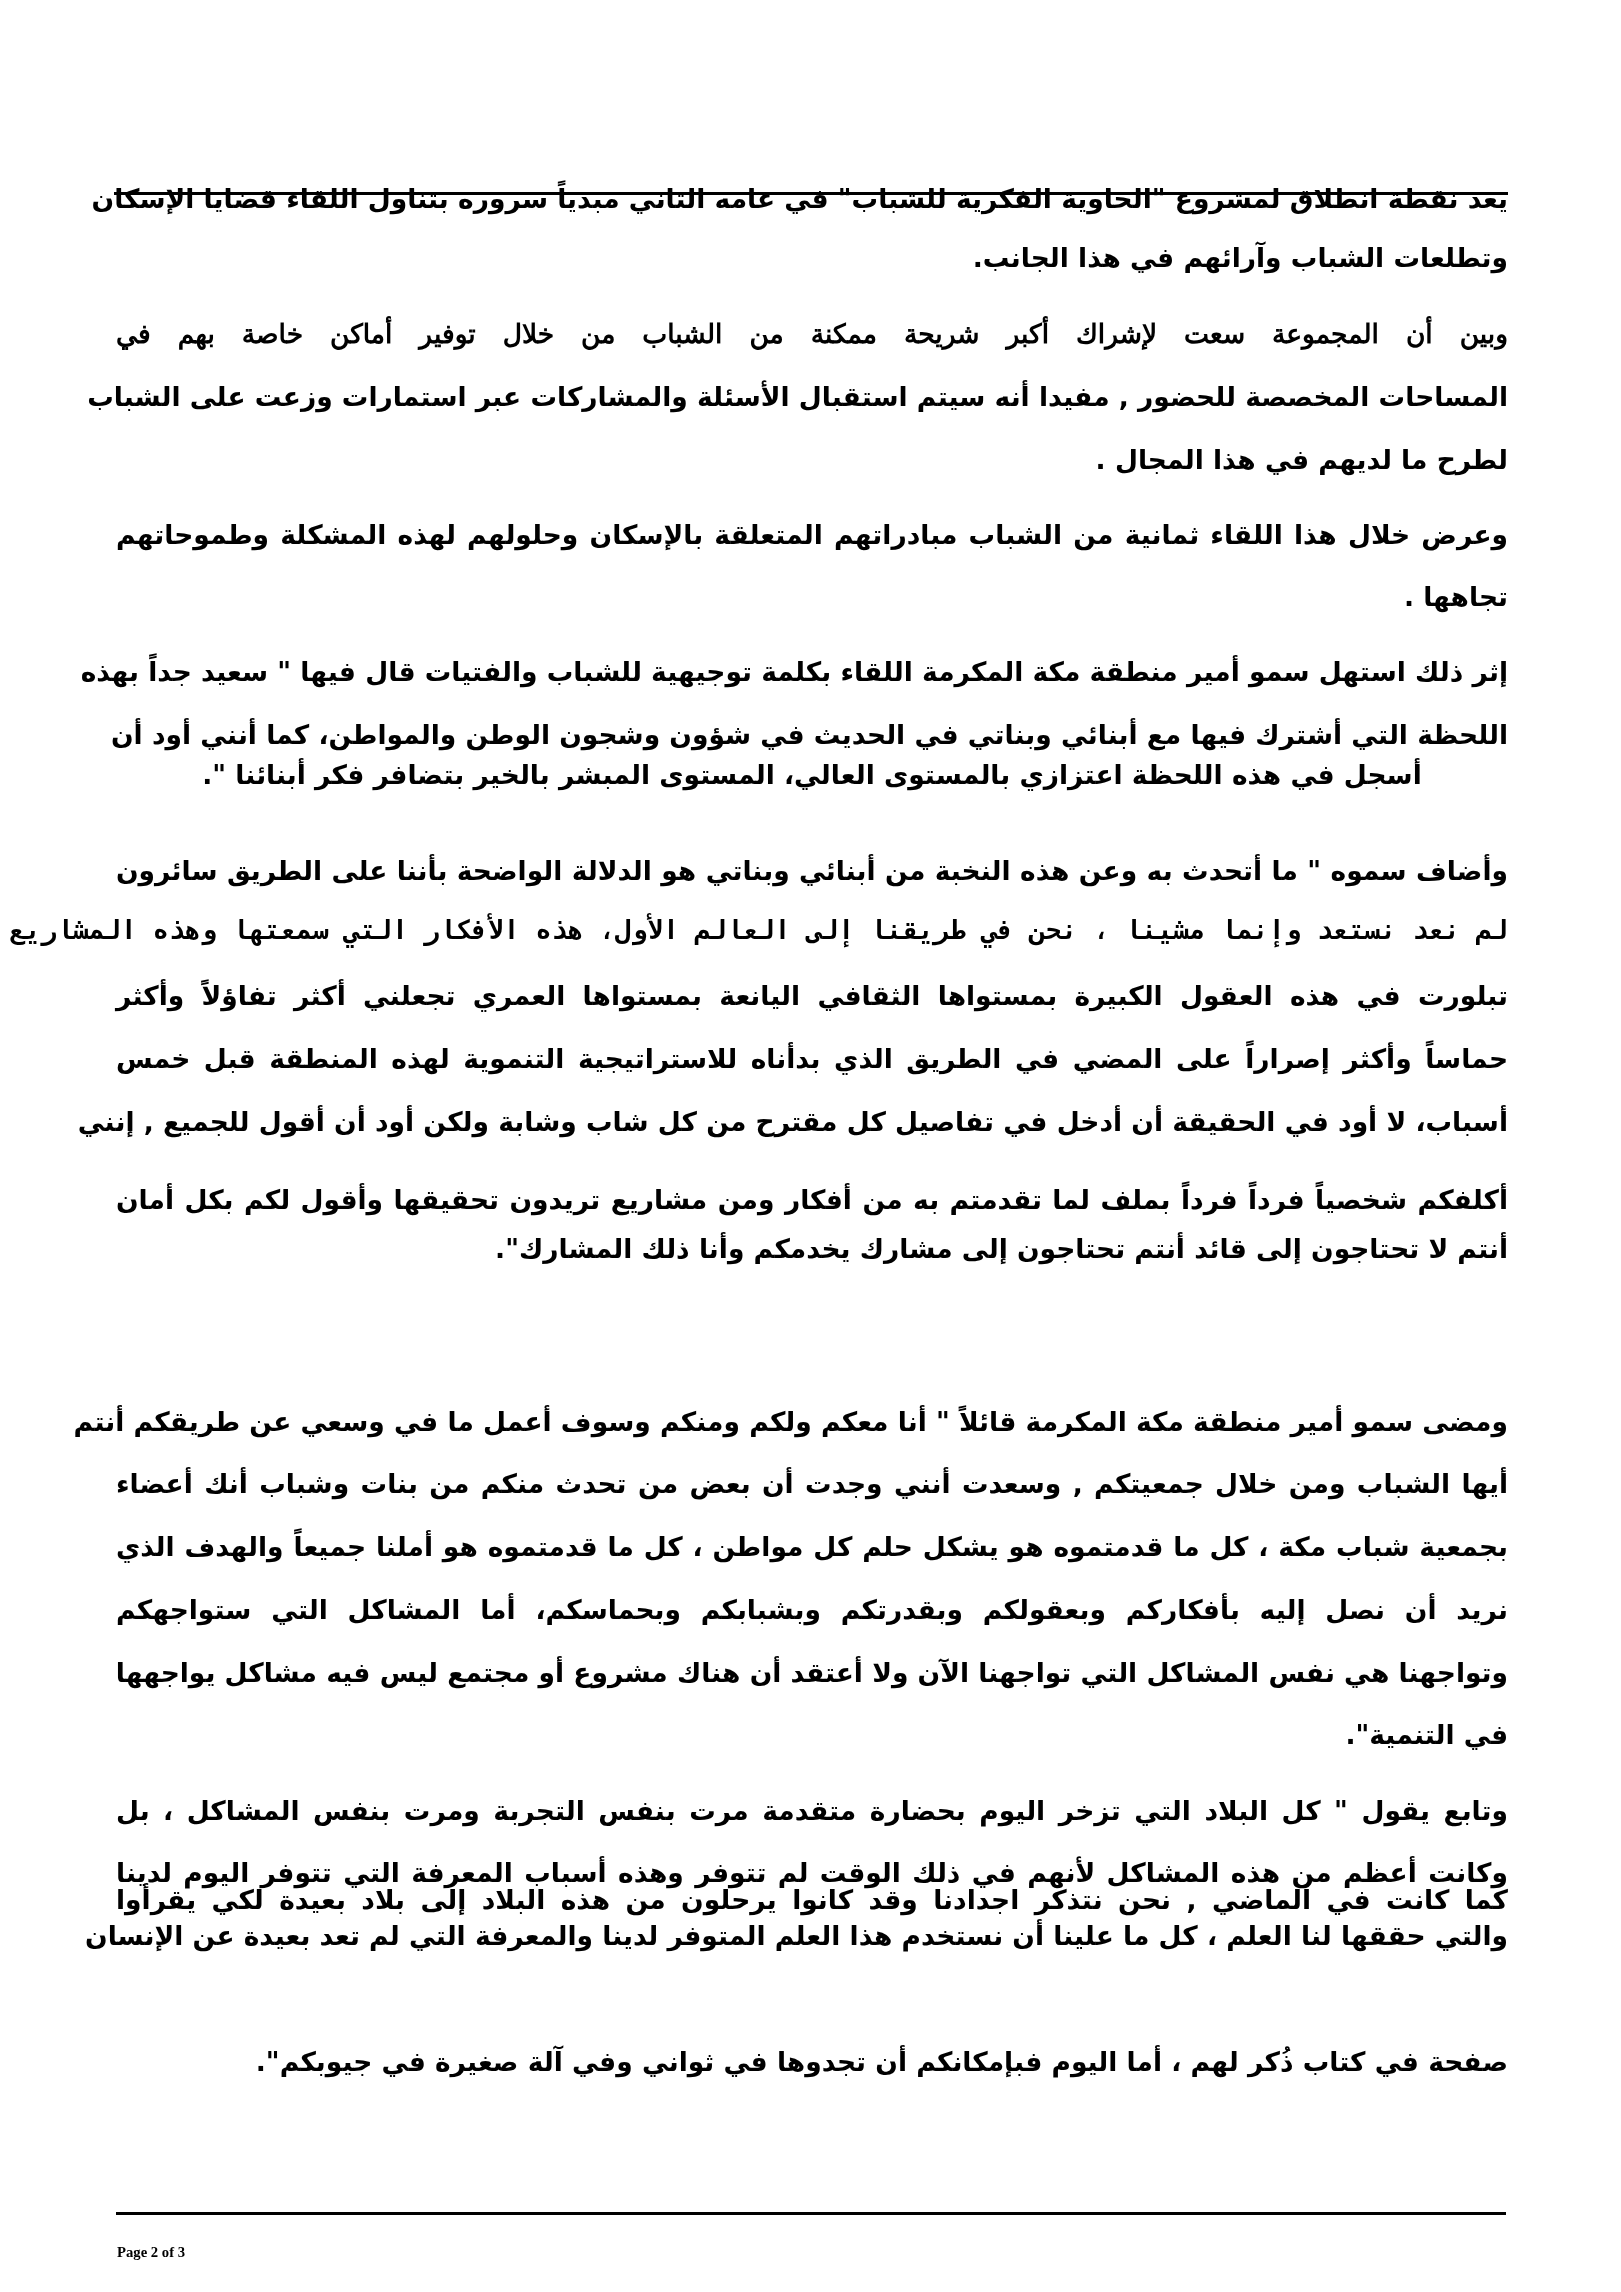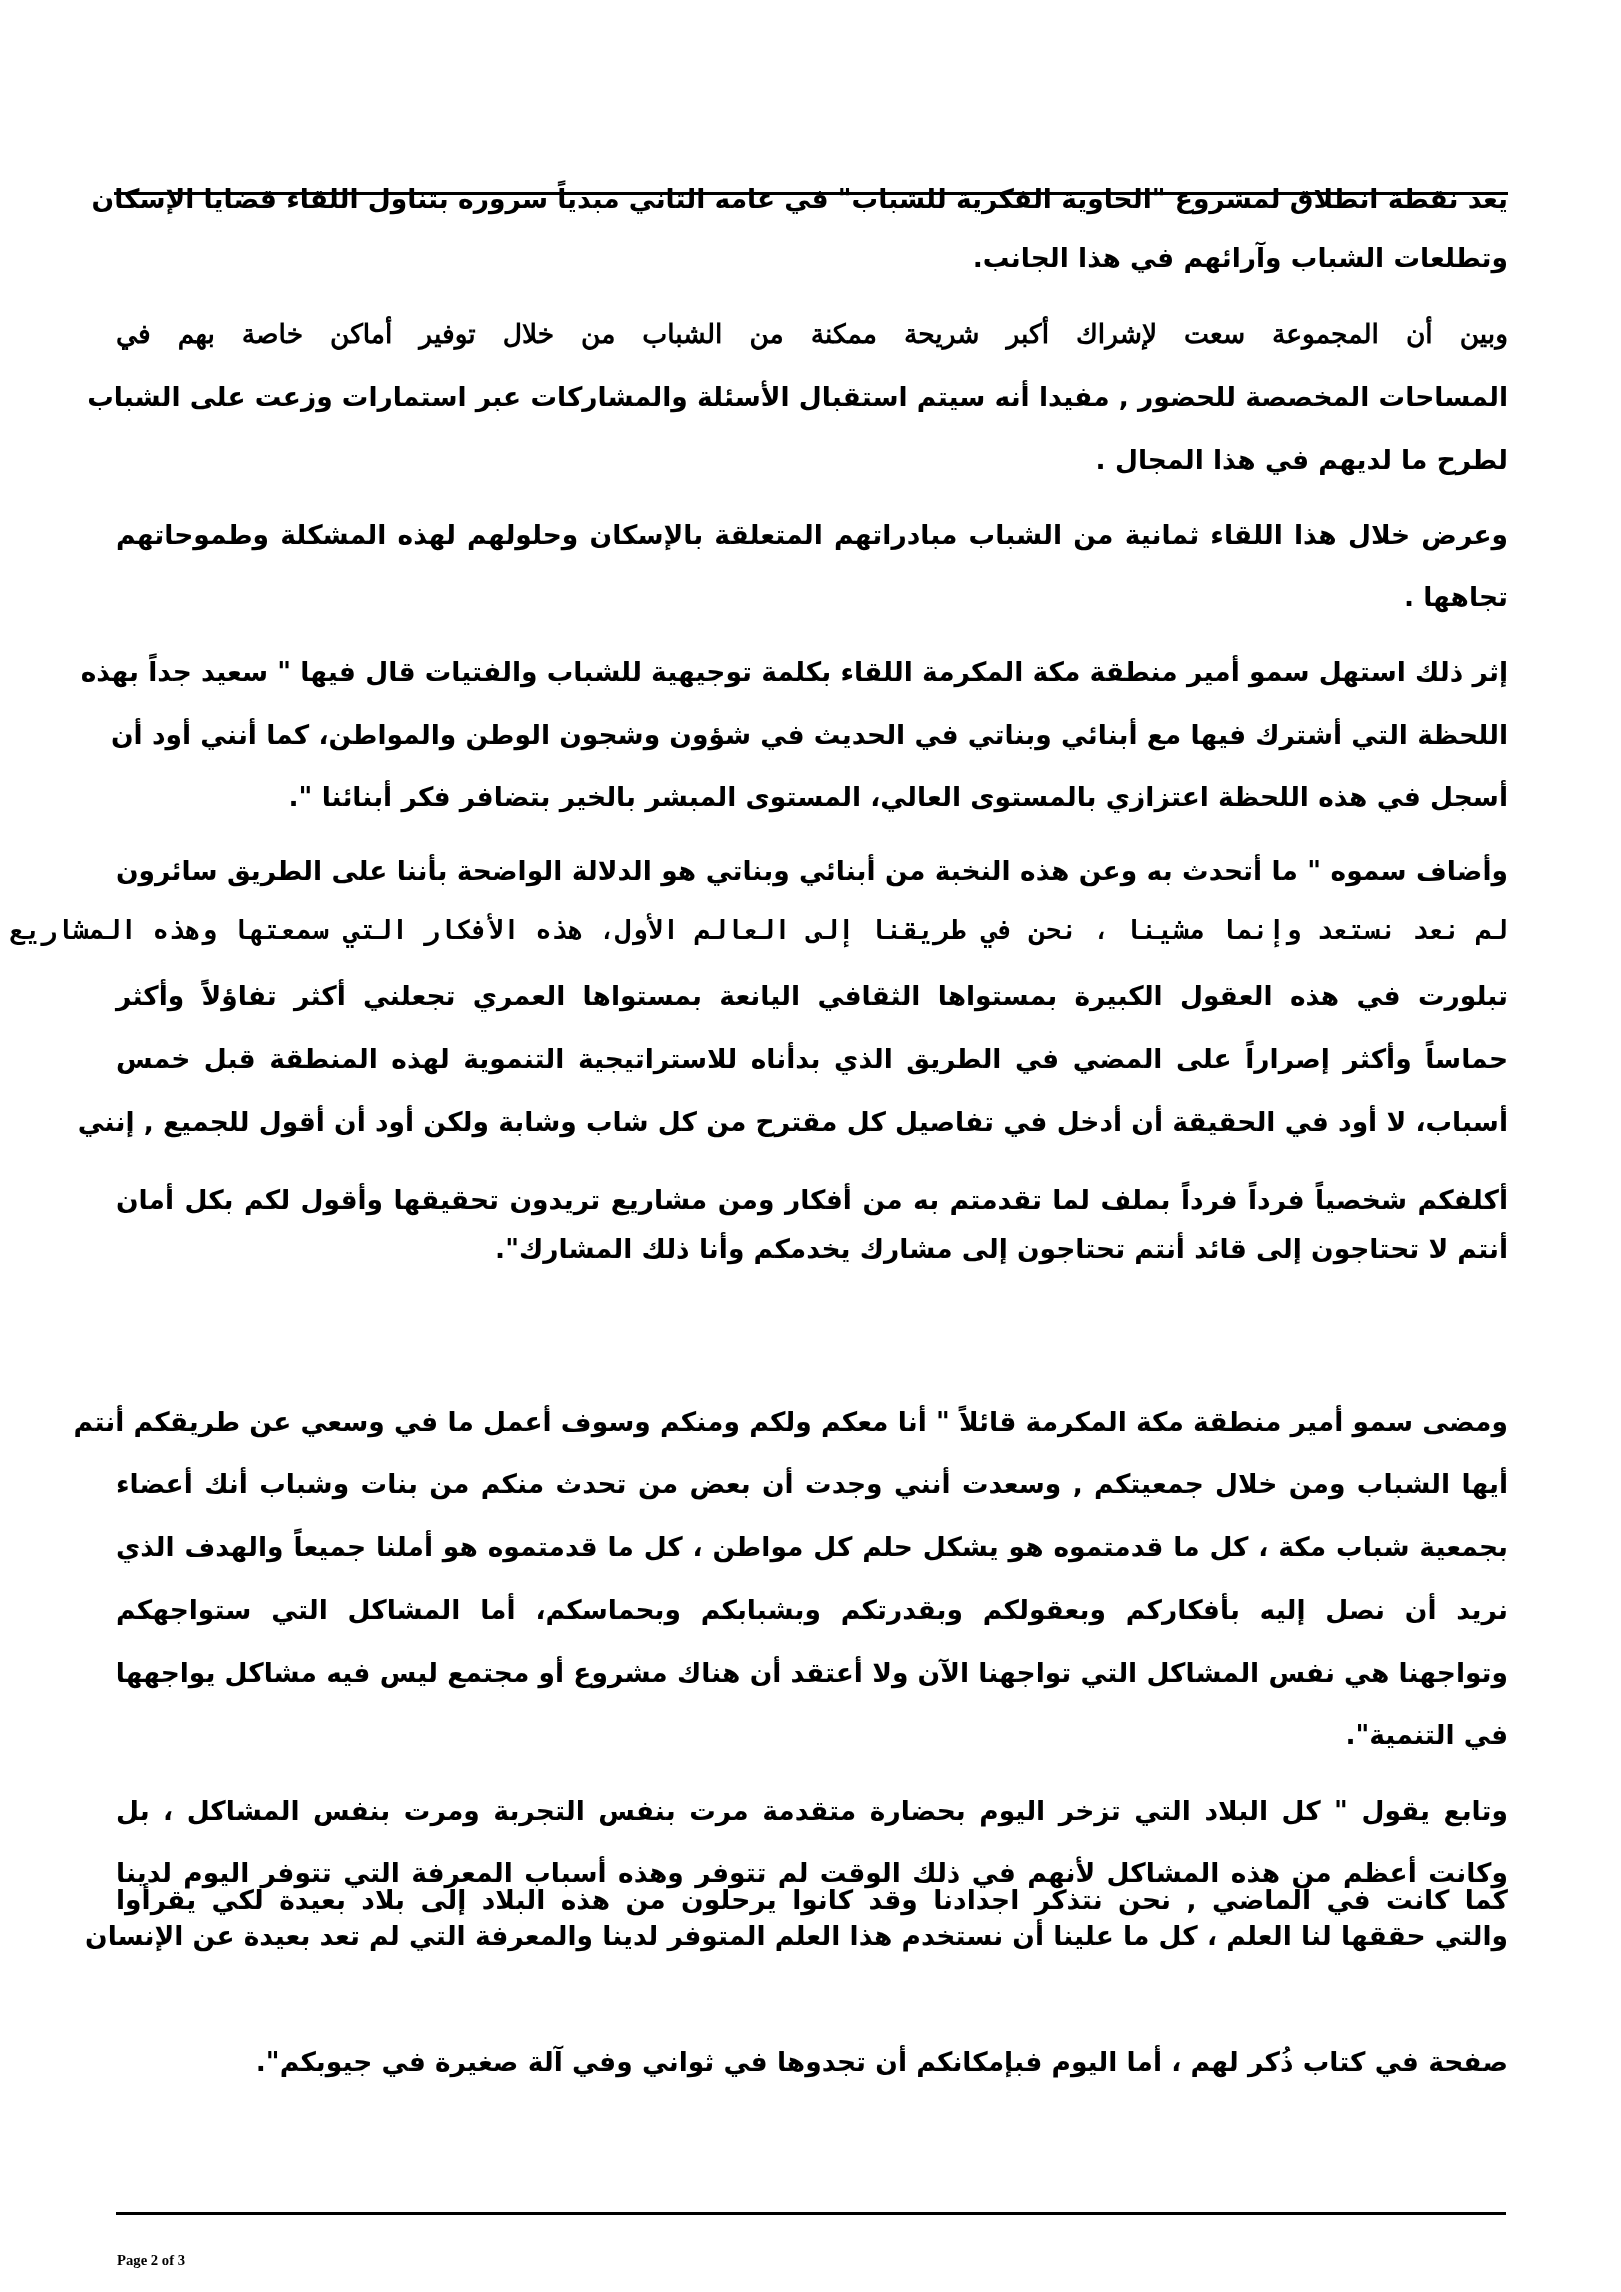--- a/index.html
+++ b/index.html
@@ -18,38 +18,38 @@
   .line.just { text-align: justify; text-align-last: justify; }
   .line.last { text-align: right; }
   .strike {
     position: absolute; left: 114px; width: 1394px; top: 192px; height: 2.9px; background: #000;
   }
   .footer-rule {
     position: absolute; left: 116px; width: 1390px; top: 2212px; height: 2.9px; background: #000;
   }
   .footer-page {
     position: absolute; left: 117px; top: 2244px;
-    font-family: "Liberation Serif", serif; font-weight: bold; font-size: 14.7px; color: #000; margin-top: 8px;
+    font-family: "Liberation Serif", serif; font-weight: bold; font-size: 14.7px; color: #000;
   }
 </style>
 </head>
 <body>
 
 <div class="page">
   <div class="text-block" style="top:0;">
     <div class="line just" style="top:179px;">يعد نقطة انطلاق لمشروع "الحاوية الفكرية للشباب" في عامه الثاني مبدياً سروره بتناول اللقاء قضايا الإسكان</div>
     <div class="line last" style="top:238px;">وتطلعات الشباب وآرائهم في هذا الجانب.</div>
     <div class="line just" style="top:315px;font-family:Liberation Serif, serif;">وبين أن المجموعة سعت لإشراك أكبر شريحة ممكنة من الشباب من خلال توفير أماكن خاصة بهم في</div>
     <div class="line just" style="top:377px;">المساحات المخصصة للحضور , مفيدا أنه سيتم استقبال الأسئلة والمشاركات عبر استمارات وزعت على الشباب</div>
     <div class="line last" style="top:440px;">لطرح ما لديهم في هذا المجال .</div>
     <div class="line just" style="top:515px;">وعرض خلال هذا اللقاء ثمانية من الشباب مبادراتهم المتعلقة بالإسكان وحلولهم لهذه المشكلة وطموحاتهم</div>
     <div class="line last" style="top:577px;">تجاهها .</div>
     <div class="line just" style="top:652px;">إثر ذلك استهل سمو أمير منطقة مكة المكرمة اللقاء بكلمة توجيهية للشباب والفتيات قال فيها " سعيد جداً بهذه</div>
     <div class="line just" style="top:715px;">اللحظة التي أشترك فيها مع أبنائي وبناتي في الحديث في شؤون وشجون الوطن والمواطن، كما أنني أود أن</div>
-    <div class="line last" style="top:777px;">أسجل في هذه اللحظة اعتزازي بالمستوى العالي، المستوى المبشر بالخير بتضافر فكر أبنائنا ".</div>
+    <div class="line last" style="top:755px;text-align:center;">أسجل في هذه اللحظة اعتزازي بالمستوى العالي، المستوى المبشر بالخير بتضافر فكر أبنائنا ".</div>
     <div class="line just" style="top:851px;">وأضاف سموه " ما أتحدث به وعن هذه النخبة من أبنائي وبناتي هو الدلالة الواضحة بأننا على الطريق سائرون</div>
     <div class="line just" style="top:913px;font-family:Liberation Mono, monospace;">لم نعد نستعد وإنما مشينا ، نحن في طريقنا إلى العالم الأول، هذه الأفكار التي سمعتها وهذه المشاريع التي</div>
     <div class="line just" style="top:976px;">تبلورت في هذه العقول الكبيرة بمستواها الثقافي اليانعة بمستواها العمري تجعلني أكثر تفاؤلاً وأكثر</div>
     <div class="line just" style="top:1039px;">حماساً وأكثر إصراراً على المضي في الطريق الذي بدأناه للاستراتيجية التنموية لهذه المنطقة قبل خمس</div>
     <div class="line just" style="top:1102px;">أسباب، لا أود في الحقيقة أن أدخل في تفاصيل كل مقترح من كل شاب وشابة ولكن أود أن أقول للجميع , إنني</div>
     <div class="line just" style="top:1180px;">أكلفكم شخصياً فرداً فرداً بملف لما تقدمتم به من أفكار ومن مشاريع تريدون تحقيقها وأقول لكم بكل أمان</div>
     <div class="line last" style="top:1229px;">أنتم لا تحتاجون إلى قائد أنتم تحتاجون إلى مشارك يخدمكم وأنا ذلك المشارك".</div>
     <div class="line just" style="top:1402px;">ومضى سمو أمير منطقة مكة المكرمة قائلاً " أنا معكم ولكم ومنكم وسوف أعمل ما في وسعي عن طريقكم أنتم</div>
     <div class="line just" style="top:1464px;">أيها الشباب ومن خلال جمعيتكم , وسعدت أنني وجدت أن بعض من تحدث منكم من بنات وشباب أنك أعضاء</div>
     <div class="line just" style="top:1527px;">بجمعية شباب مكة ، كل ما قدمتموه هو يشكل حلم كل مواطن ، كل ما قدمتموه هو أملنا جميعاً والهدف الذي</div>

